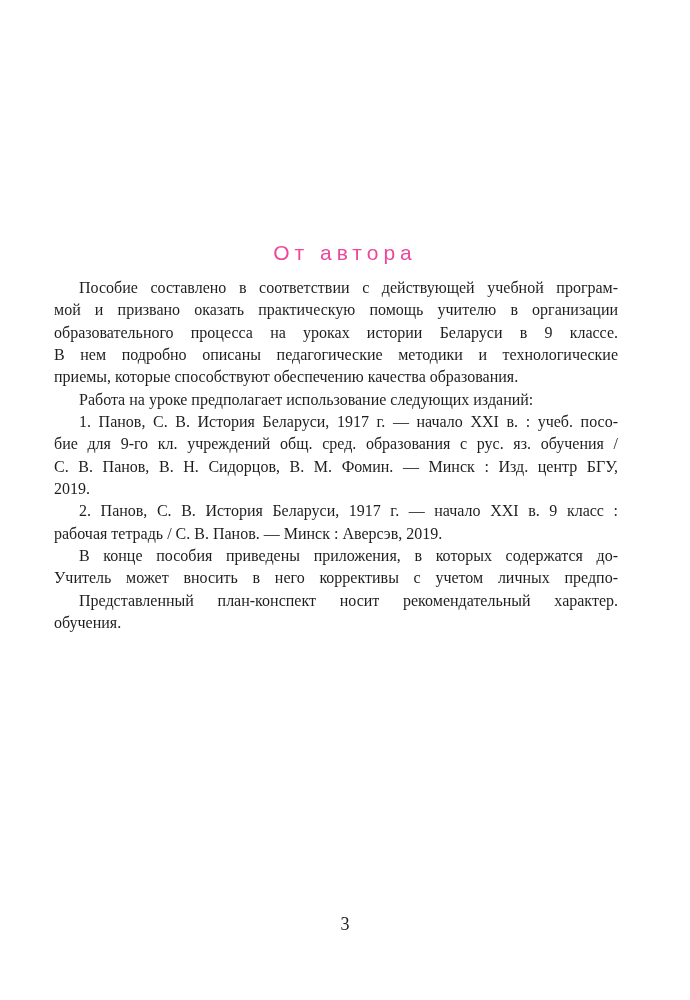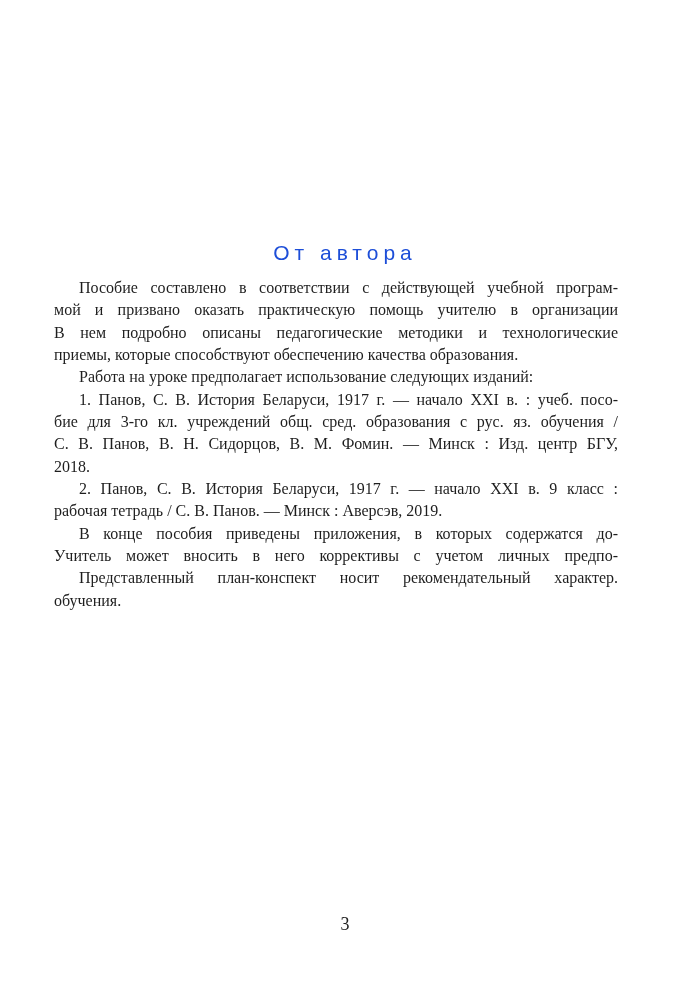--- a/index.html
+++ b/index.html
@@ -17,21 +17,21 @@
   .title {
     position: absolute;
     top: 241px;
     left: 0;
     width: 100%;
     text-align: center;
     font-family: "Liberation Sans", sans-serif;
     font-size: 21px;
     font-weight: 400;
     letter-spacing: 5px;
-    color: #1d4ed8;
+    color: #ec4899;
     line-height: 24px;
   }
   .body-text {
     position: absolute;
     left: 54px;
     top: 277px;
     width: 564px;
     font-family: "Liberation Serif", serif;
     font-size: 16px;
     color: #1e1e1e;
@@ -65,27 +65,28 @@
 </head>
 <body>
 
 <div class="page">
 
   <div class="title">От автора</div>
 
   <div class="body-text">
     <div class="ln ind">Пособие составлено в соответствии с действующей учебной програм-</div>
     <div class="ln">мой и призвано оказать практическую помощь учителю в организации</div>
+    <div class="ln">образовательного процесса на уроках истории Беларуси в 9 классе.</div>
     <div class="ln">В нем подробно описаны педагогические методики и технологические</div>
     <div class="ln end">приемы, которые способствуют обеспечению качества образования.</div>
     <div class="ln ind end">Работа на уроке предполагает использование следующих изданий:</div>
     <div class="ln ind">1. Панов, С. В. История Беларуси, 1917 г. — начало XXI в. : учеб. посо-</div>
-    <div class="ln">бие для 3-го кл. учреждений общ. сред. образования с рус. яз. обучения /</div>
+    <div class="ln">бие для 9-го кл. учреждений общ. сред. образования с рус. яз. обучения /</div>
     <div class="ln">С. В. Панов, В. Н. Сидорцов, В. М. Фомин. — Минск : Изд. центр БГУ,</div>
-    <div class="ln end">2018.</div>
+    <div class="ln end">2019.</div>
     <div class="ln ind">2. Панов, С. В. История Беларуси, 1917 г. — начало XXI в. 9 класс :</div>
     <div class="ln end">рабочая тетрадь / С. В. Панов. — Минск : Аверсэв, 2019.</div>
     <div class="ln ind">В конце пособия приведены приложения, в которых содержатся до-</div>
     <div class="ln">Учитель может вносить в него коррективы с учетом личных предпо-</div>
     <div class="ln ind">Представленный план-конспект носит рекомендательный характер.</div>
     <div class="ln end">обучения.</div>
   </div>
 
   <div class="pageno">3</div>
 

